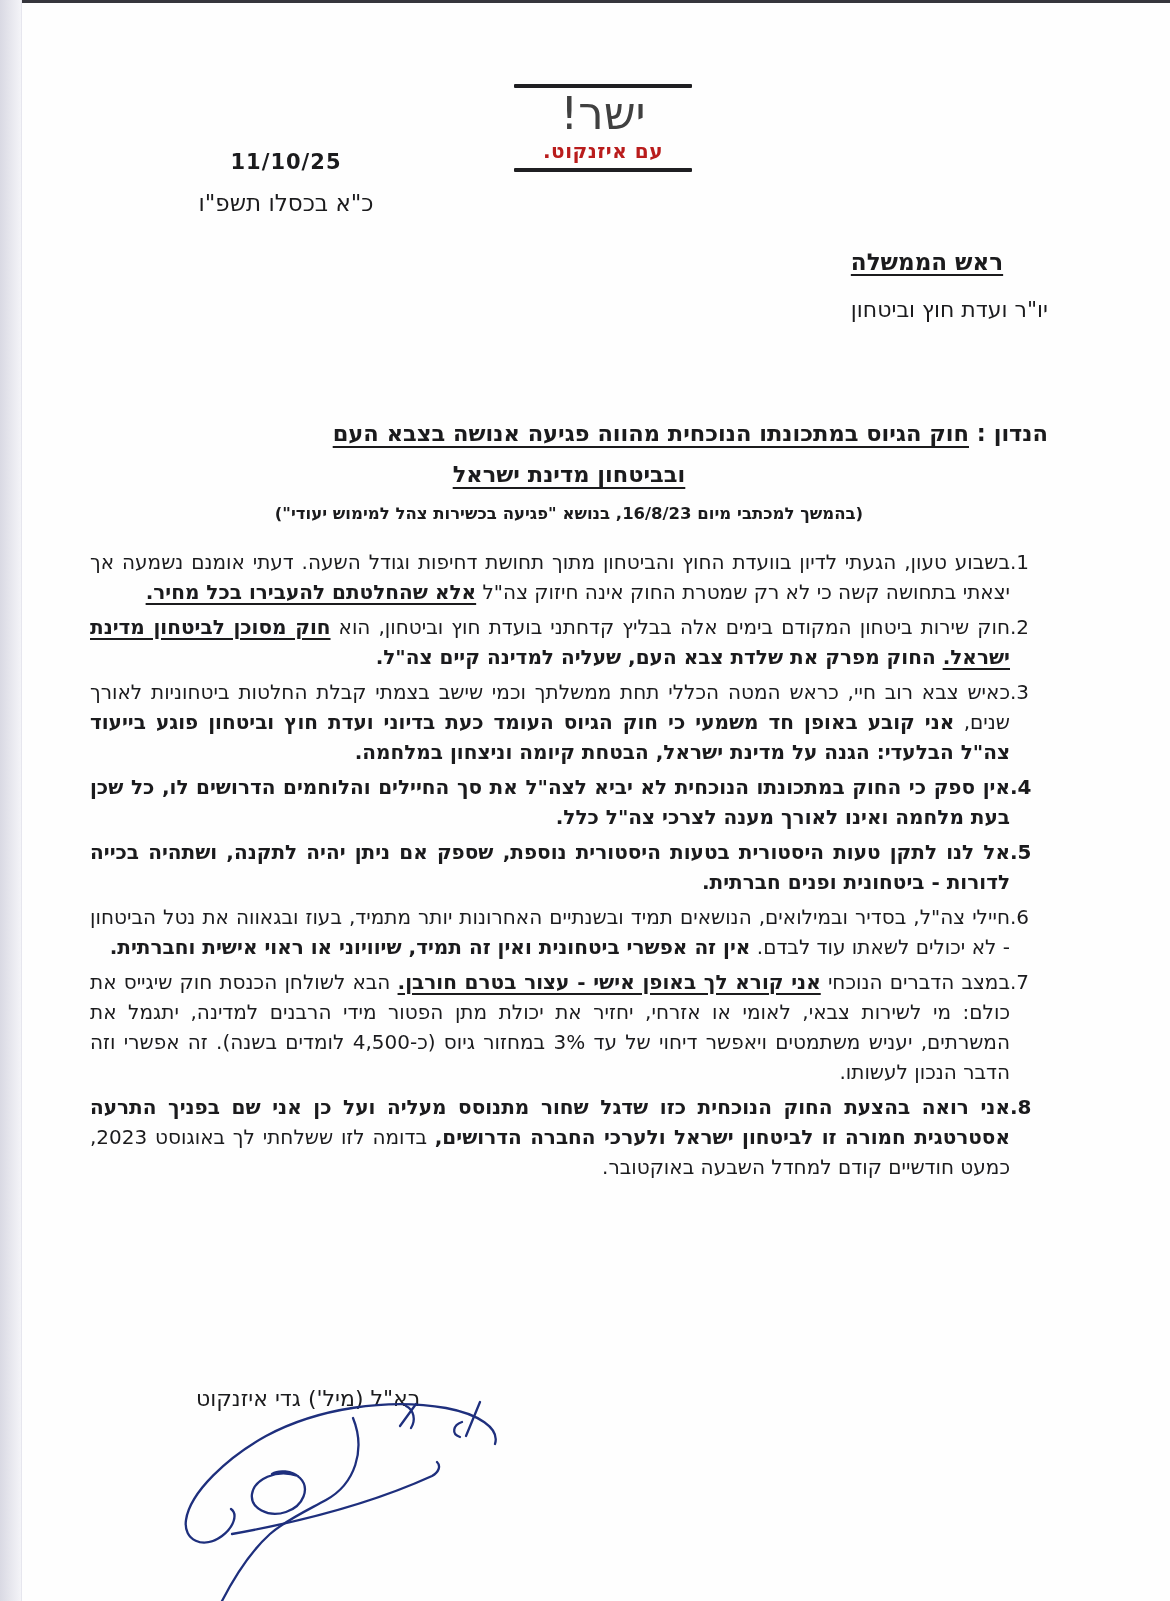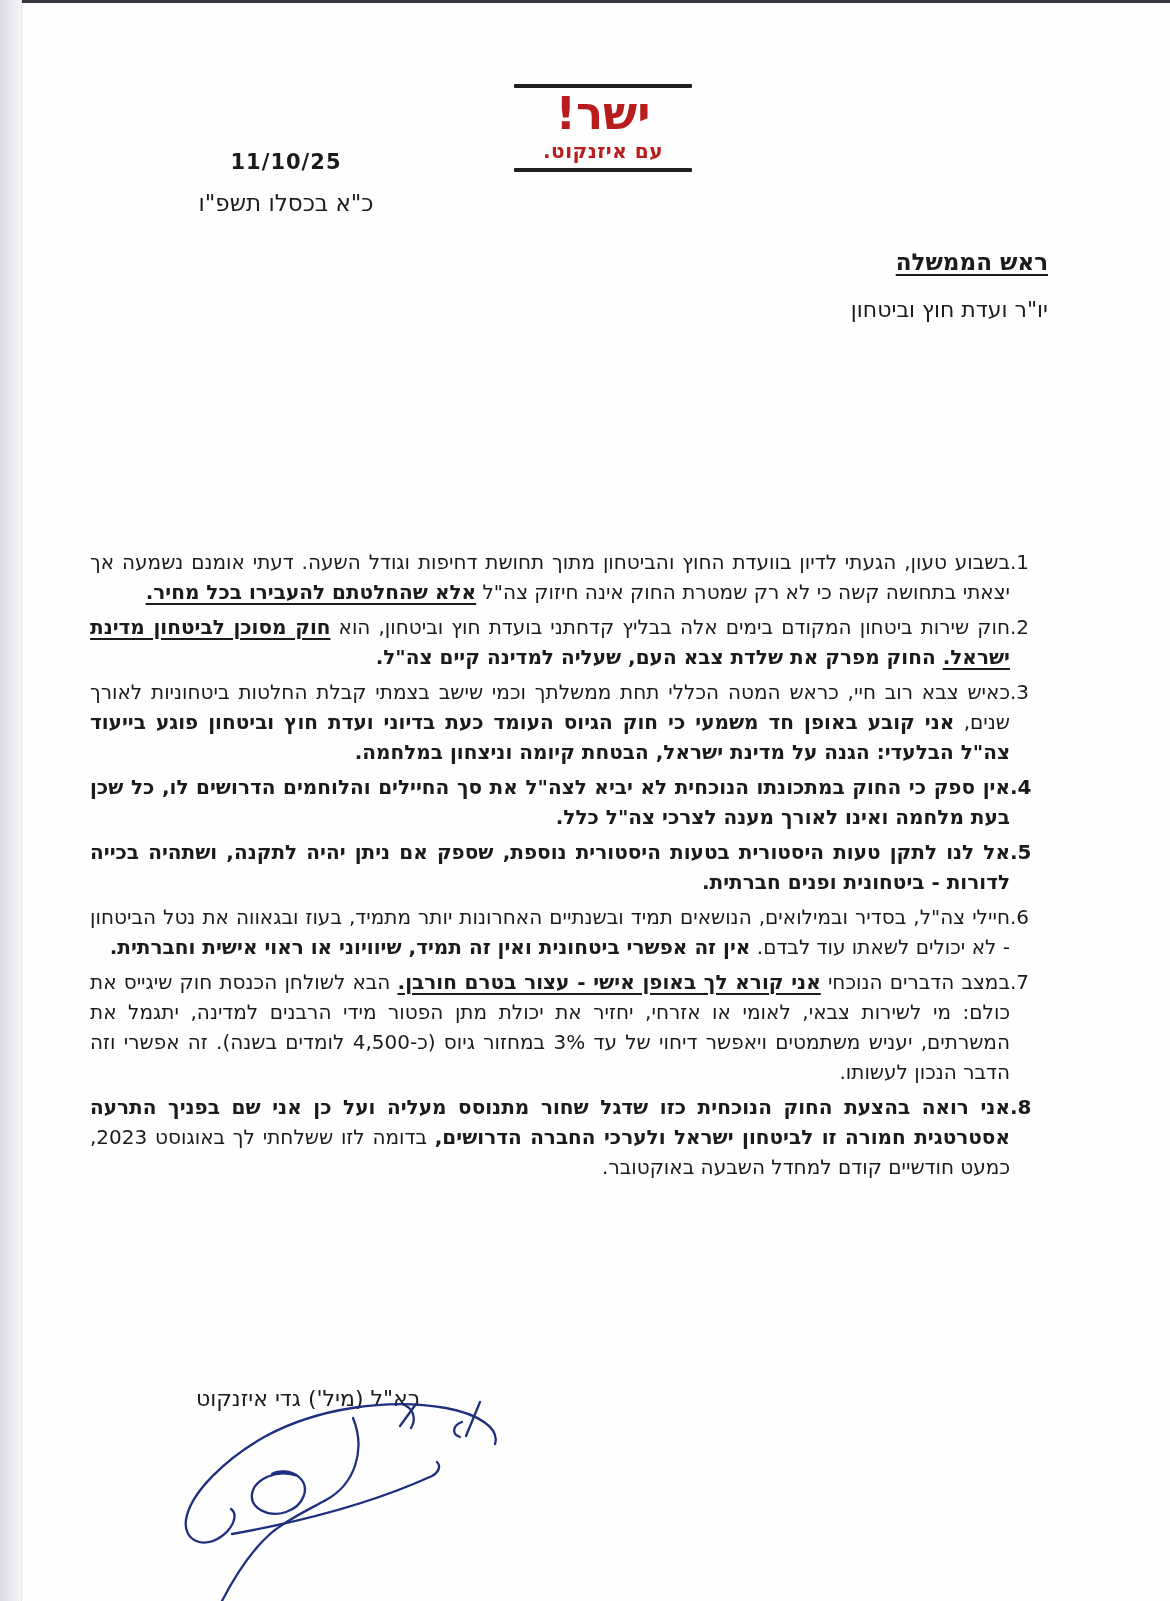--- a/index.html
+++ b/index.html
@@ -8,30 +8,30 @@
 
   .page { position:absolute; inset:0; background:#fefefe; }
 
   .top-edge { position:absolute; top:0; left:0; width:1170px; height:3px; background:#36363c; }
   .left-edge { position:absolute; top:0; left:0; width:22px; height:1601px;
                background:linear-gradient(to right,#d9d9e3,#f4f4f8); border-right:1px solid #e6e6ee; }
 
   
   .logo { position:absolute; top:84px; left:514px; width:178px; text-align:center; direction:rtl; }
   .logo-rule { height:4px; background:#1f1f22; border-radius:1px; }
-  .logo-main { font-size:45px; font-weight:700; line-height:52px; color:#b91c1c; }
+  .logo-main { font-size:45px; font-weight:400; line-height:52px; color:#404040; }
   .logo-sub  { font-size:20px; font-weight:800; line-height:22px; margin-bottom:6px; color:#b91c1c; letter-spacing:.5px; }
 
   
   .dates { position:absolute; top:150px; left:186px; width:200px; text-align:center; }
   .date-greg { font-size:21px; letter-spacing:1px; font-weight:600; }
   .date-heb  { font-size:23px; margin-top:16px; direction:rtl; }
 
   
-  .recipients { position:absolute; top:238px; right:122px; direction:rtl; text-align:right; }
+  .recipients { position:absolute; top:238px; right:122px; direction:rtl; text-align:left; }
   .recip { font-size:22px; line-height:48px; }
   .recip-head { font-weight:700; font-size:23px; text-decoration:underline; text-underline-offset:4px; text-decoration-thickness:2px; }
 
   
   .subject { position:absolute; top:420px; right:122px; left:90px; direction:rtl; text-align:right; }
   .subject-line1 { font-size:22.5px; font-weight:700; }
   .subj-main { text-decoration:underline; text-underline-offset:5px; text-decoration-thickness:2px; }
   .subject-line2 { text-align:center; font-size:22.5px; font-weight:700; margin-top:15px;
                    text-decoration:underline; text-underline-offset:5px; text-decoration-thickness:2px; }
   .subject-ref { text-align:center; font-size:16.5px; font-weight:600; margin-top:17px; }
@@ -67,20 +67,25 @@
   <div class="dates">
     <div class="date-greg">11/10/25</div>
     <div class="date-heb">כ"א בכסלו תשפ"ו</div>
   </div>
 
   <div class="recipients">
       <div class="recip recip-head">ראש הממשלה</div>
       <div class="recip">יו"ר ועדת חוץ וביטחון</div>
     </div>
 
+  <div class="subject">
+    <div class="subject-line1"><span class="subj-label">הנדון :</span> <span class="subj-main">חוק הגיוס במתכונתו הנוכחית מהווה פגיעה אנושה בצבא העם</span></div>
+    <div class="subject-line2">ובביטחון מדינת ישראל</div>
+    <div class="subject-ref">(בהמשך למכתבי מיום 16/8/23, בנושא "פגיעה בכשירות צהל למימוש יעודי")</div>
+  </div>
 
   <div class="paragraphs">
       <div class="para">
         <span class="para-num">.1</span>
         <div class="para-text"><span class="">בשבוע טעון, הגעתי לדיון בוועדת החוץ והביטחון מתוך תחושת דחיפות וגודל השעה. דעתי אומנם נשמעה אך יצאתי בתחושה קשה כי לא רק שמטרת החוק אינה חיזוק צה"ל </span><span class="seg-b seg-u">אלא שהחלטתם להעבירו בכל מחיר.</span></div>
       </div>
       <div class="para">
         <span class="para-num">.2</span>
         <div class="para-text"><span class="">חוק שירות ביטחון המקודם בימים אלה בבליץ קדחתני בועדת חוץ וביטחון, הוא </span><span class="seg-b seg-u">חוק מסוכן לביטחון מדינת ישראל.</span><span class="seg-b "> החוק מפרק את שלדת צבא העם, שעליה למדינה קיים צה"ל.</span></div>
       </div>

